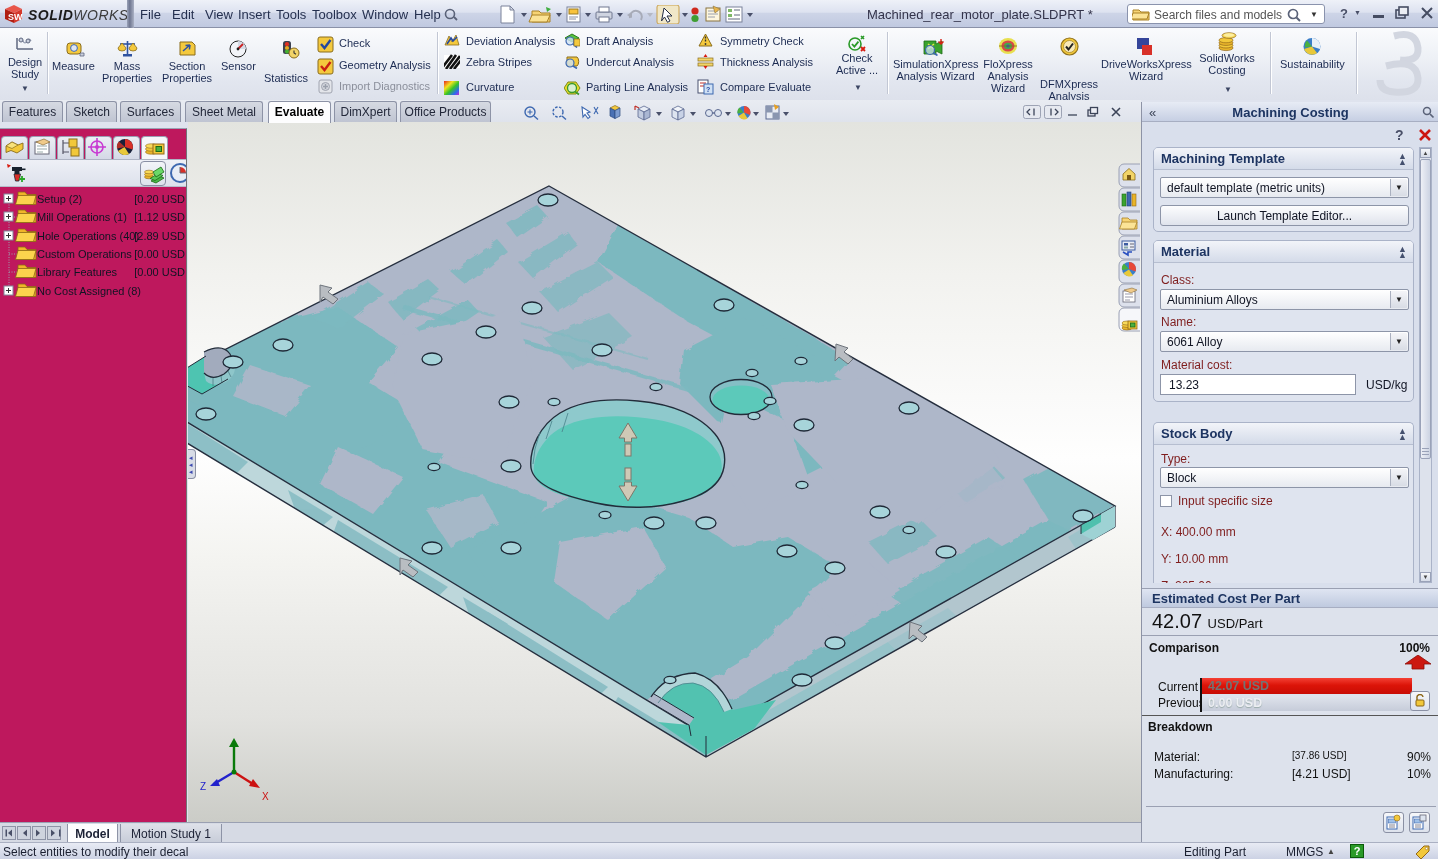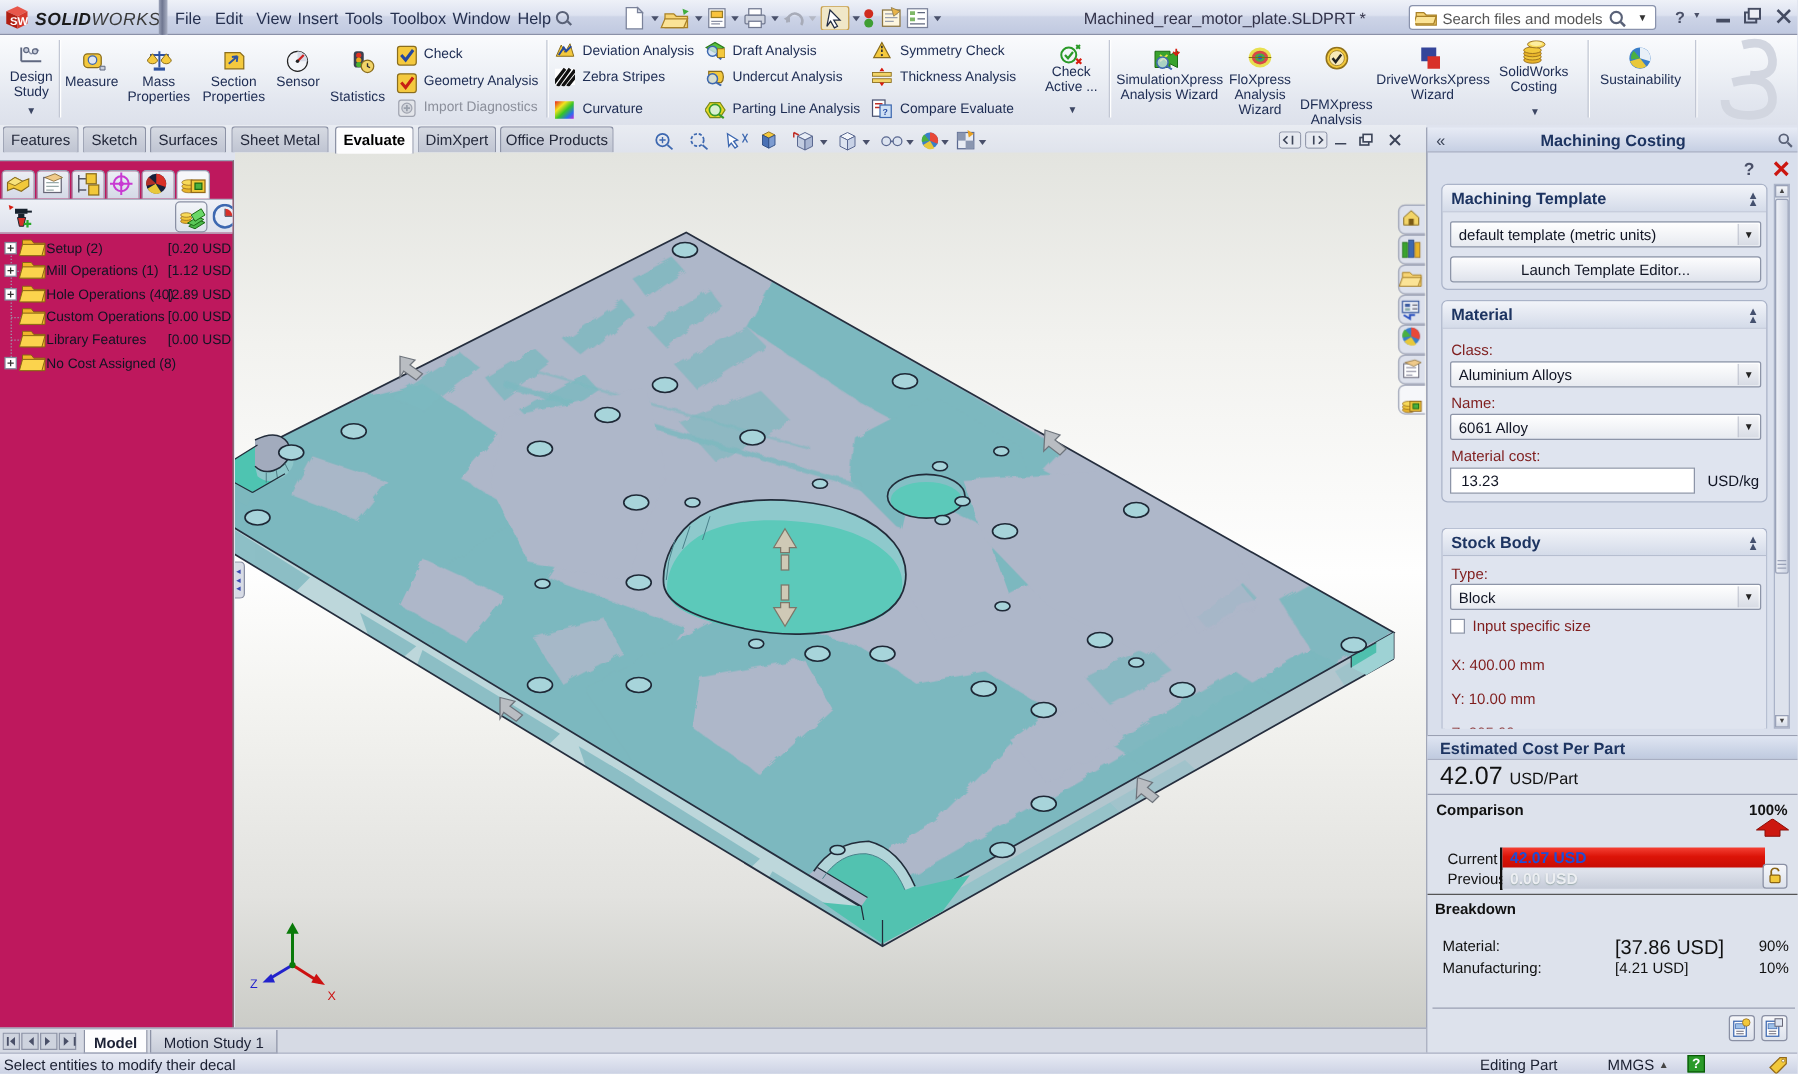--- a/index.html
+++ b/index.html
@@ -846,33 +846,33 @@
     <div style="position:absolute;left:0;top:46px;width:297px;height:1px;background:#9aa0b2;"></div>
     <div style="position:absolute;left:7px;top:52px;font-size:12px;font-weight:bold;color:#111;">Comparison</div>
     <div style="position:absolute;right:9px;top:52px;font-size:12px;font-weight:bold;color:#111;">100%</div>
     <svg style="position:absolute;right:8px;top:66px;" width="26" height="16" viewBox="0 0 26 16">
         <path d="M13,0 L26,9 H19 V14 H7 V9 H0 Z" fill="#cc1810" stroke="#8a0e08" stroke-width="0.8"></path>
       </svg>
     <div style="position:absolute;left:16px;top:91px;font-size:12px;color:#111;">Current</div>
     <div style="position:absolute;left:16px;top:107px;font-size:12px;color:#111;">Previous</div>
     <div style="position:absolute;left:58px;top:89px;width:2px;height:34px;background:#111;"></div>
     <div style="position:absolute;left:60px;top:89px;width:210px;height:16px;background:linear-gradient(#f44034,#dc1408 45%,#c80c04);"></div>
-    <div style="position:absolute;left:66px;top:90px;font-size:12.5px;font-weight:bold;color:#1d4ed8;">42.07 USD</div>
+    <div style="position:absolute;left:66px;top:90px;font-size:12.5px;font-weight:bold;color:#737373;">42.07 USD</div>
     <div style="position:absolute;left:60px;top:107px;width:210px;height:15px;background:linear-gradient(#dfe3ec,#c6ccd9);"></div>
     <div style="position:absolute;left:66px;top:107px;font-size:12.5px;font-weight:bold;color:#eceef2;text-shadow:0 1px 1px #9aa;">0.00 USD</div>
     <div style="position:absolute;left:268px;top:102px;width:20px;height:20px;border:1px solid #8a90a4;border-radius:3px;background:linear-gradient(#f6f7fa,#dde2ec);">
       <svg width="14" height="14" viewBox="0 0 14 14" style="margin:2px;">
           <path d="M4,6 v-2 a3,3 0 0 1 6,-1" fill="none" stroke="#8a6414" stroke-width="1.4"></path>
           <rect x="3" y="6" width="8" height="6" rx="1" fill="#f2c83a" stroke="#8a6414"></rect>
         </svg>
     </div>
     <div style="position:absolute;left:0;top:126px;width:297px;height:1px;background:#555;"></div>
     <div style="position:absolute;left:6px;top:131px;font-size:12px;font-weight:bold;color:#111;">Breakdown</div>
     <div style="position:absolute;left:12px;top:161px;font-size:12px;color:#111;">Material:</div>
-    <div style="position:absolute;left:150px;top:161px;font-size:16px;color:#111;">[37.86 USD]</div>
+    <div style="position:absolute;left:150px;top:161px;font-size:10px;color:#111;">[37.86 USD]</div>
     <div style="position:absolute;right:8px;top:161px;font-size:12px;color:#111;">90%</div>
     <div style="position:absolute;left:12px;top:178px;font-size:12px;color:#111;">Manufacturing:</div>
     <div style="position:absolute;left:150px;top:178px;font-size:12px;color:#111;">[4.21 USD]</div>
     <div style="position:absolute;right:8px;top:178px;font-size:12px;color:#111;">10%</div>
     <div style="position:absolute;left:4px;top:217px;width:290px;height:1px;background:#9aa0b2;"></div>
     <div style="position:absolute;left:241px;top:223px;width:21px;height:21px;border:1px solid #8a90a4;border-radius:3px;background:linear-gradient(#f6f7fa,#dde2ec);">
       <svg width="16" height="16" viewBox="0 0 16 16" style="margin:1px;">
           <rect x="2" y="3" width="10" height="12" fill="#fff" stroke="#3d68b0"></rect>
           <rect x="3.5" y="5" width="7" height="4" fill="#9ec0e8" stroke="#3d68b0" stroke-width="0.6"></rect>
           <path d="M4,11 h6 M4,13 h6" stroke="#667" stroke-width="0.8"></path>

